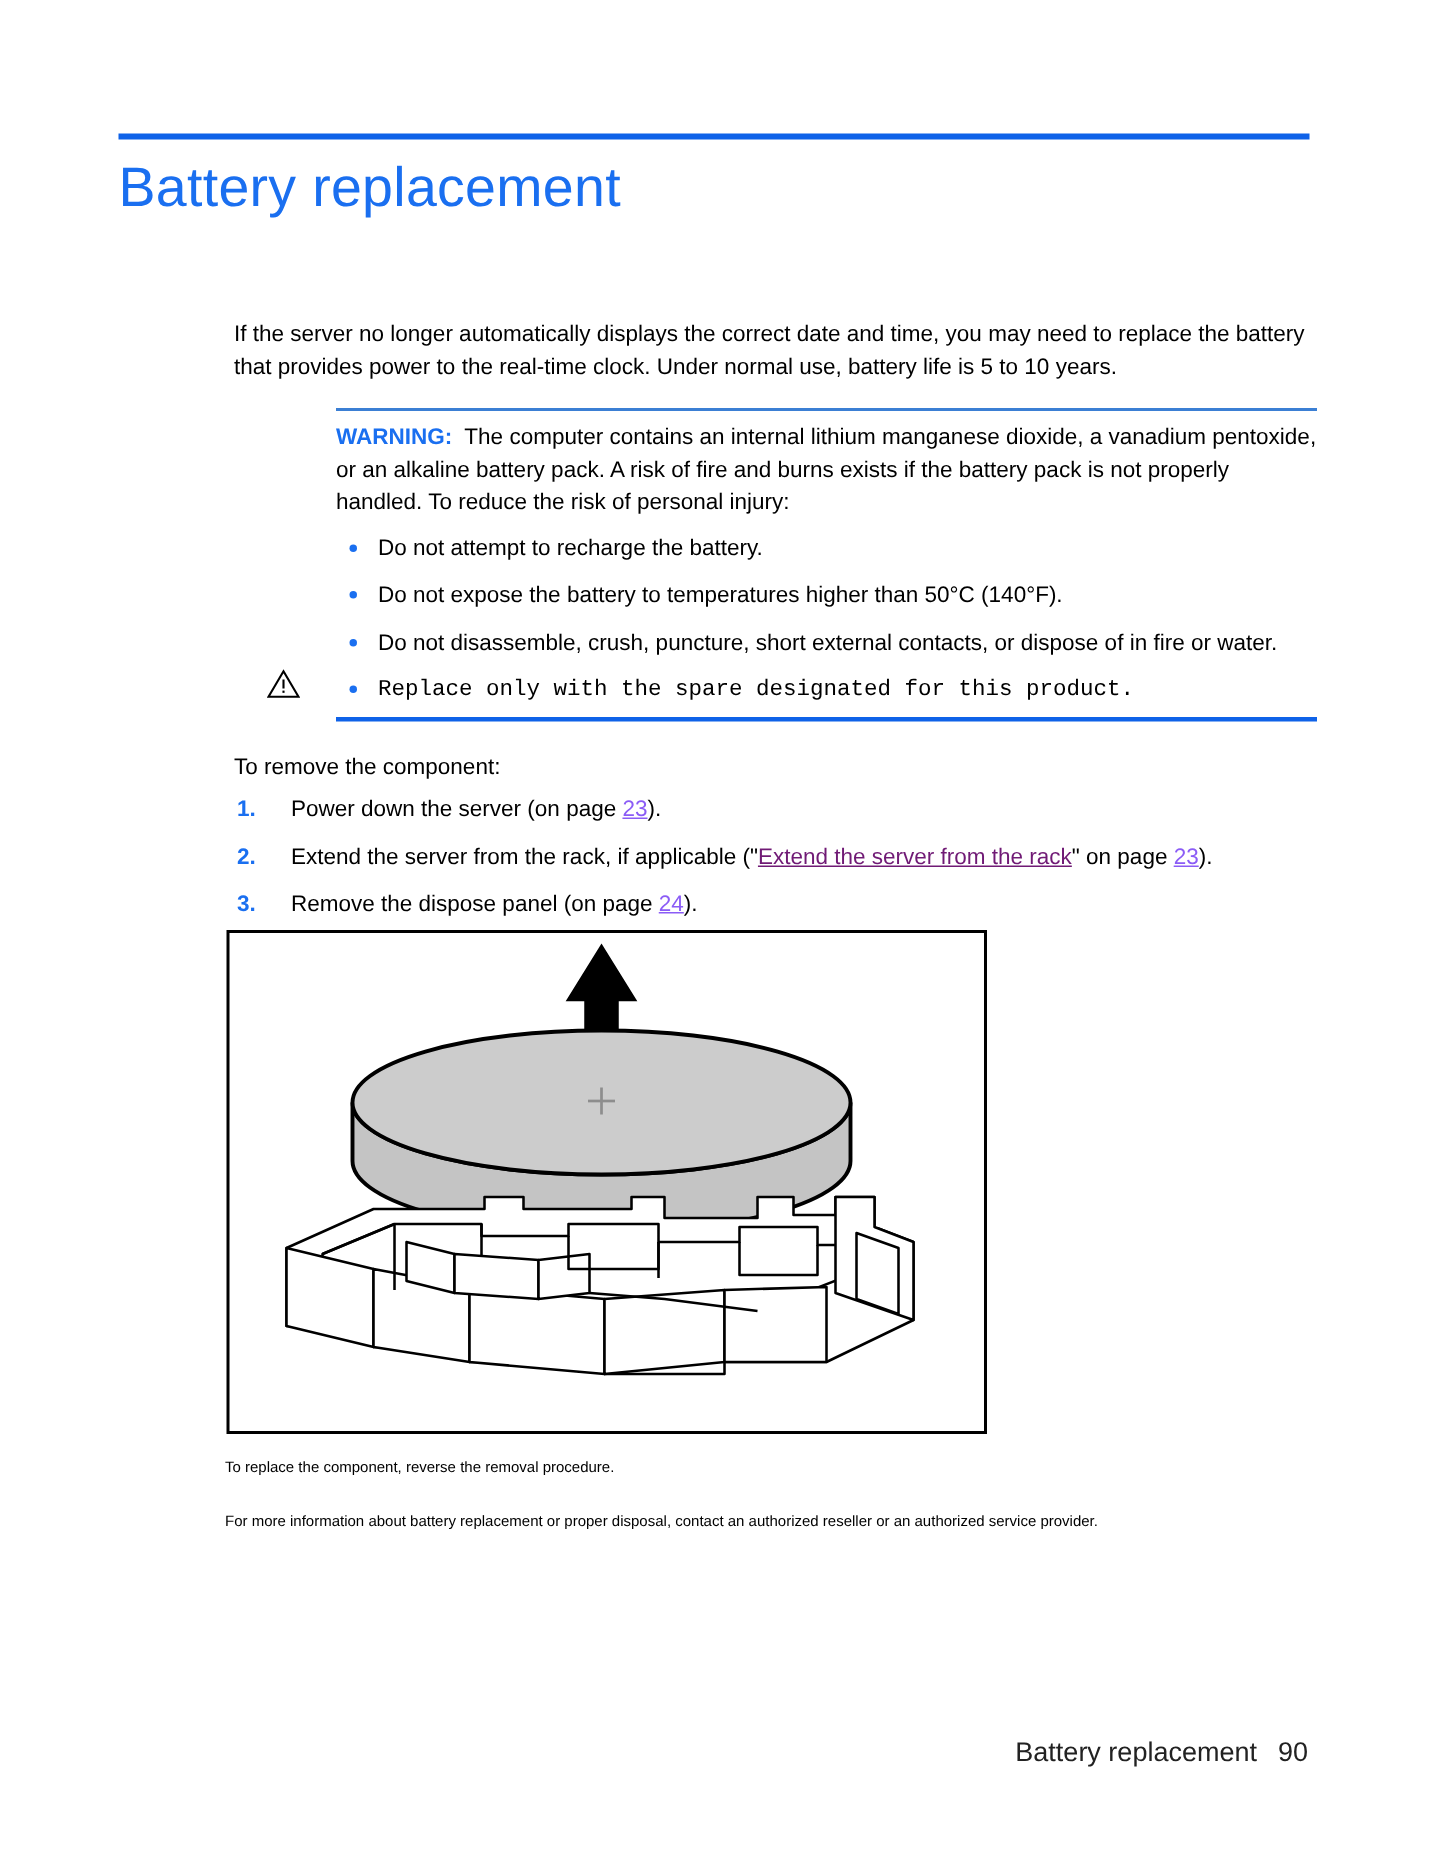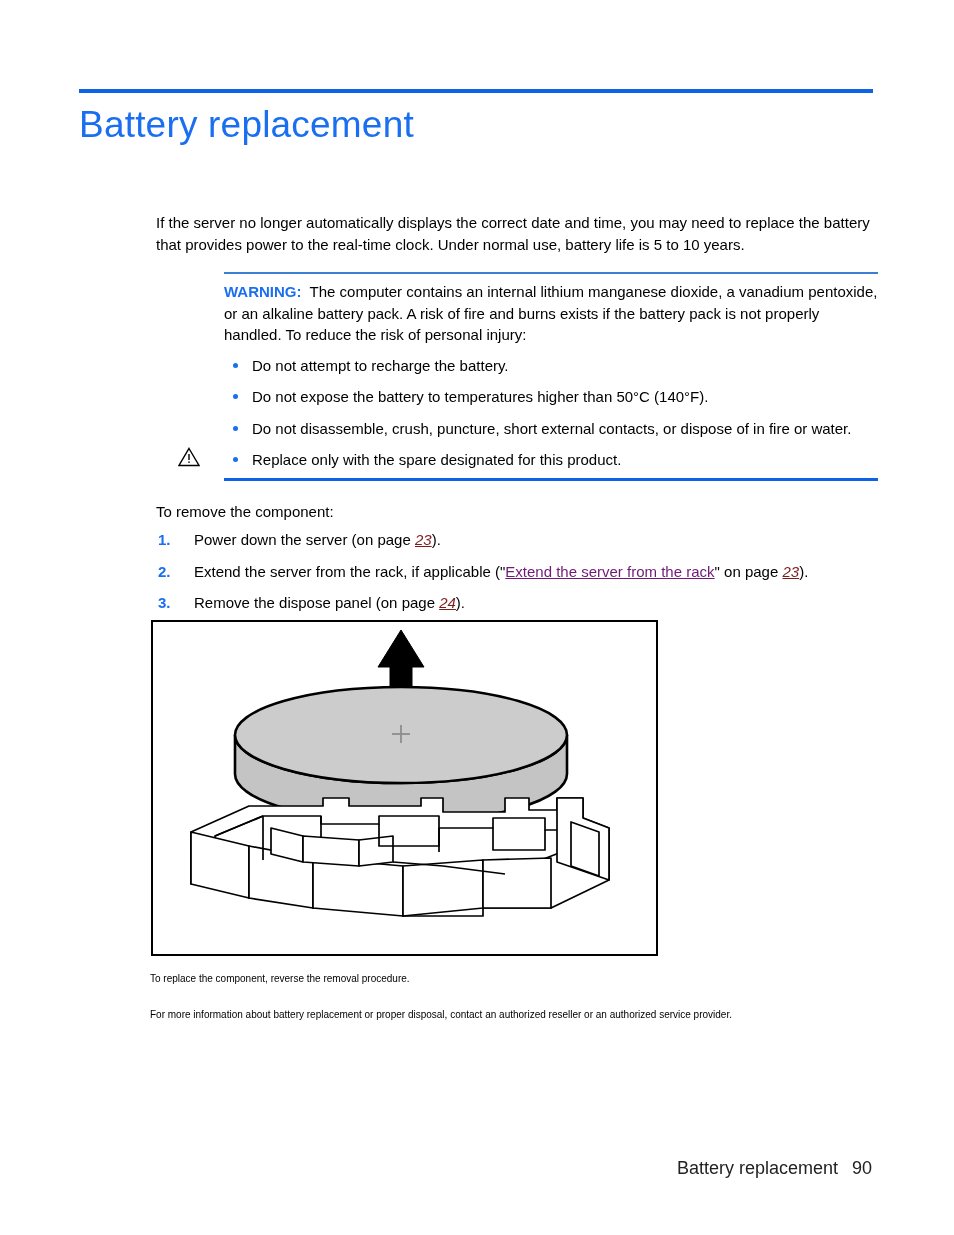--- a/index.html
+++ b/index.html
@@ -109,20 +109,21 @@
     margin: 9px 0 0 0;
     padding: 0;
   }
   ul.warn-list li {
     position: relative;
     padding-left: 28px;
     margin-bottom: 10px;
   }
   ul.warn-list li:last-child {
     margin-bottom: 2px;
+    font-family: Liberation Mono, monospace;
   }
   ul.warn-list li .bullet {
     position: absolute;
     left: 9px;
     top: 8px;
     width: 5px;
     height: 5px;
     border-radius: 50%;
     background: #1a6ff0;
   }
@@ -146,22 +147,21 @@
     left: 2px;
     top: 0;
     color: #1a6ff0;
     font-weight: bold;
   }
 
   .link {
     color: #701a75;
   }
   .pagelink {
-    color: #7f1d1d;
-    font-style: italic;
+    color: #8b5cf6;
   }
 
   
   .figure {
     position: absolute;
     left: 151px;
     top: 620px;
     width: 507px;
     height: 336px;
     border: 2px solid #000000;

